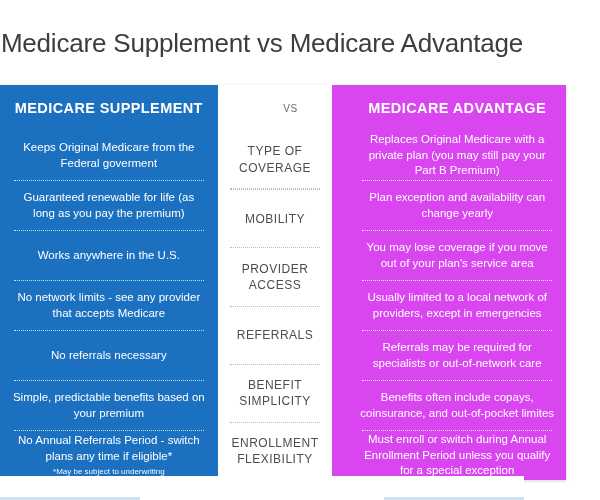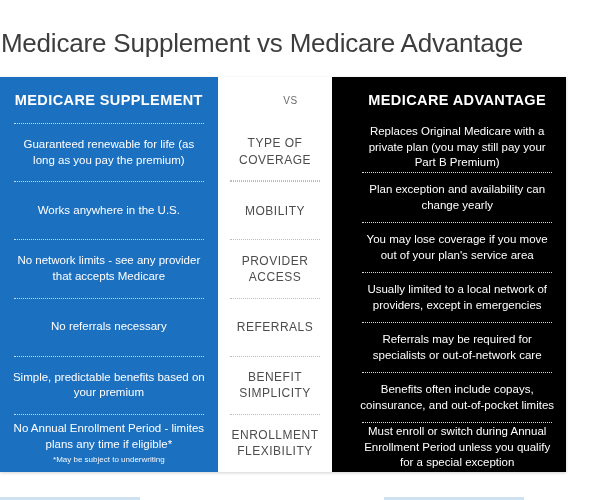--- a/index.html
+++ b/index.html
@@ -25,42 +25,42 @@
     text-align: center;
     font-size: 26px;
     color: #3d3d3d;
     font-weight: 400;
     padding-top: 28px;
     padding-bottom: 18px;
     letter-spacing: -0.2px;
   }
   .table-wrap {
     width: 566px;
-    margin: 0 auto;
+    margin: 8px auto;
     display: flex;
     flex-direction: row;
     align-items: stretch;
     box-shadow: 0 1px 3px rgba(0,0,0,0.18);
     background: #fff;
   }
   .col {
     display: flex;
     flex-direction: column;
   }
   .col-left {
     width: 224px;
     background: #1c70c0;
   }
   .col-mid {
     width: 118px;
     background: #ffffff;
   }
   .col-right {
     width: 224px;
-    background: #000000;
+    background: #d946ef;
     padding-left: 16px;
   }
   .hdr {
     height: 46px;
     display: flex;
     align-items: center;
     justify-content: center;
     color: #ffffff;
     font-size: 14.5px;
     font-weight: 700;
@@ -162,20 +162,23 @@
 
 <div class="page">
 
   <div class="title">Medicare Supplement vs Medicare Advantage</div>
 
   <div class="table-wrap">
 
     <div class="col col-left">
       <div class="hdr">MEDICARE SUPPLEMENT</div>
 
+      <div class="cell">
+          <span class="cell-inner">Keeps Original Medicare from the Federal goverment</span>
+        </div>
       <div class="sep-left"></div>
 
       <div class="cell">
           <span class="cell-inner">Guaranteed renewable for life (as long as you pay the premium)</span>
         </div>
       <div class="sep-left"></div>
 
       <div class="cell">
           <span class="cell-inner">Works anywhere in the U.S.</span>
         </div>
@@ -191,21 +194,21 @@
         </div>
       <div class="sep-left"></div>
 
       <div class="cell">
           <span class="cell-inner">Simple, predictable benefits based on your premium</span>
         </div>
       <div class="sep-left"></div>
 
       <div class="cell">
         <span class="cell-inner">
-          <span>No Annual Enrollment Period - limites plans any time if eligible*</span>
+          <span>No Annual Referrals Period - switch plans any time if eligible*</span>
           <span class="footnote">*May be subject to underwriting</span>
         </span>
       </div>
     </div>
 
     <div class="col col-mid">
       <div class="hdr-mid">VS</div>
 
       <div class="cell-mid">TYPE OF COVERAGE</div>
       <div class="sep-mid"></div>

